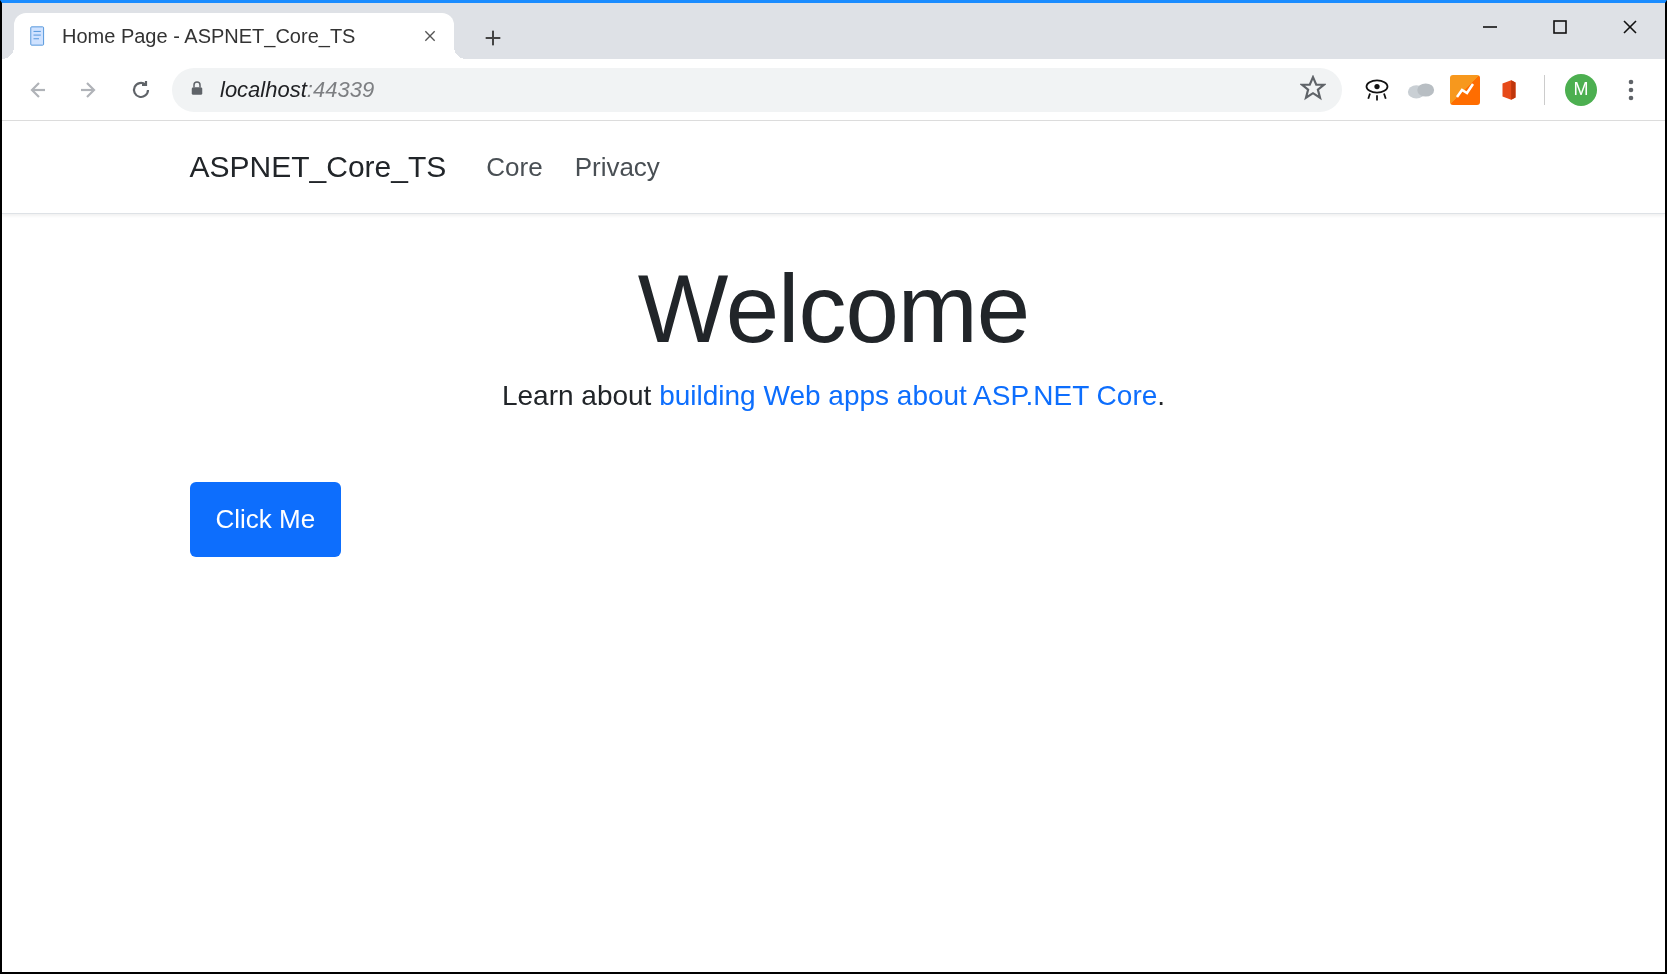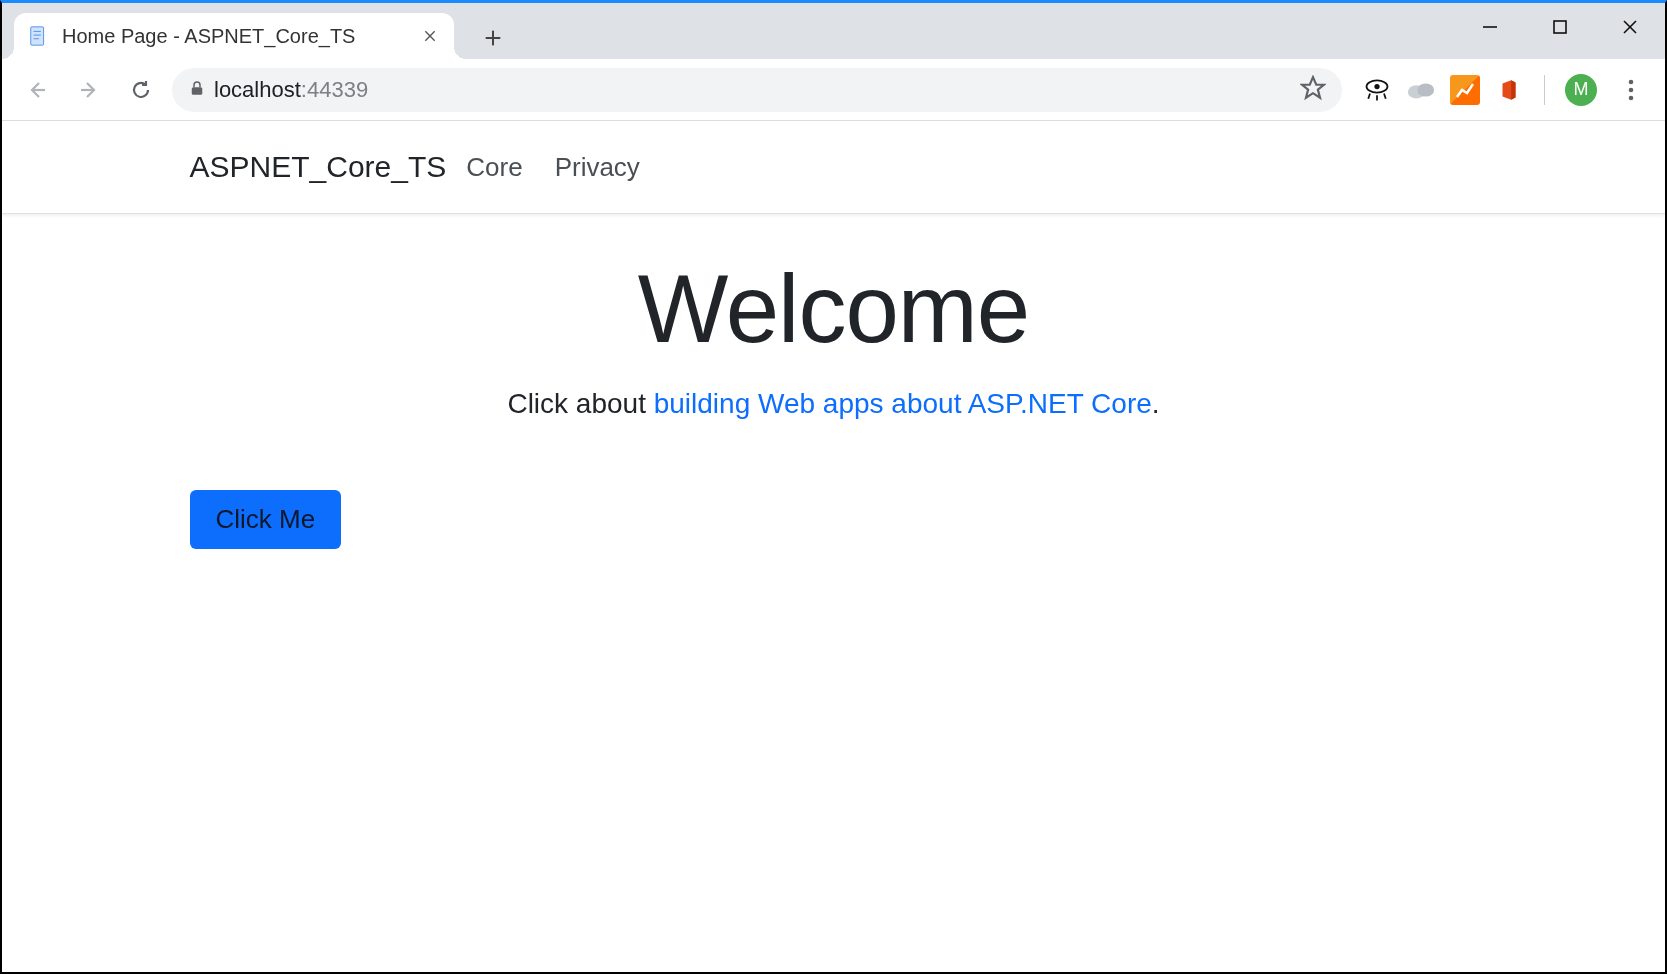--- a/index.html
+++ b/index.html
@@ -91,22 +91,23 @@
     .tbtn svg { width:24px; height:24px; stroke:currentColor; fill:none; stroke-width:2.2; }
 
     .omnibox {
       flex:1;
       height:44px;
       background:#f1f3f4;
       border-radius:22px;
       display:flex;
       align-items:center;
       padding: 0 16px;
-      gap:8px;
+      gap:14px;
       color:#202124;
+      font-style:italic;
     }
     .lock-icon { color:#5f6368; }
     .lock-icon svg{ width:18px; height:20px; fill:currentColor;}
     .url { font-size:22px; }
     .url .host { color:#202124; }
     .url .port { color:#7d7f82; }
     .star-icon { color:#5f6368; margin-left:auto; }
     .star-icon svg{ width:26px; height:26px; fill:none; stroke:currentColor; stroke-width:2;}
 
     .ext-icons { display:flex; align-items:center; gap:14px; margin-left:10px;}
@@ -137,43 +138,43 @@
       border-bottom: 1px solid #dee2e6;
       box-shadow: 0 2px 3px rgba(0,0,0,.06);
       padding: 0;
     }
     .container {
       max-width: 1320px;
       margin: 0 auto;
       padding: 0 16px;
     }
     .navbar {
-      display:flex; align-items:center; gap:20px;
+      display:flex; align-items:center; gap:40px;
       height: 92px;
     }
     .brand { font-size:30px; color:#212529; font-weight:400;}
     .nav-link { font-size:26px; color:#494f54; text-decoration:none; cursor:pointer;}
     .nav-links { display:flex; gap:32px;}
 
     .main {
       flex:1;
       padding-top: 40px;
     }
     .hero { text-align:center; }
-    .welcome { font-size:96px; font-weight:300; color:#212529; margin-bottom: 24px; letter-spacing:-1px;}
+    .welcome { font-size:96px; font-weight:300; color:#212529; margin-bottom: 16px; letter-spacing:-1px;}
     .lead { font-size:28px; color:#212529; font-weight:400;}
     .lead a { color:#0d6efd; text-decoration:none;}
 
     .btn-primary {
       display:inline-block;
       margin-top: 70px;
       background:#0d6efd;
-      color:#0f172a;
+      color:#ffffff;
       font-size:26px;
-      padding: 14px 26px;
+      padding: 22px 26px;
       border:none;
       border-radius:6px;
       cursor:pointer;
     }
     .btn-row { text-align:left; }
 
     .footer {
       border-top:1px solid #dee2e6;
       padding: 28px 0 6px;
       font-size:26px;
@@ -318,21 +319,21 @@
         </div>
       </nav>
     </div>
   </header>
 
   <main class="main">
     <div class="container">
       <div class="hero">
         <h1 class="welcome">Welcome</h1>
         <p class="lead">
-          <span>Click about </span><a>building Web apps about ASP.NET Core</a><span>.</span>
+          <span>Learn about </span><a>building Web apps about ASP.NET Core</a><span>.</span>
         </p>
       </div>
       <div class="btn-row">
         <button class="btn-primary">Click Me</button>
       </div>
     </div>
   </main>
 
 
 </div>

